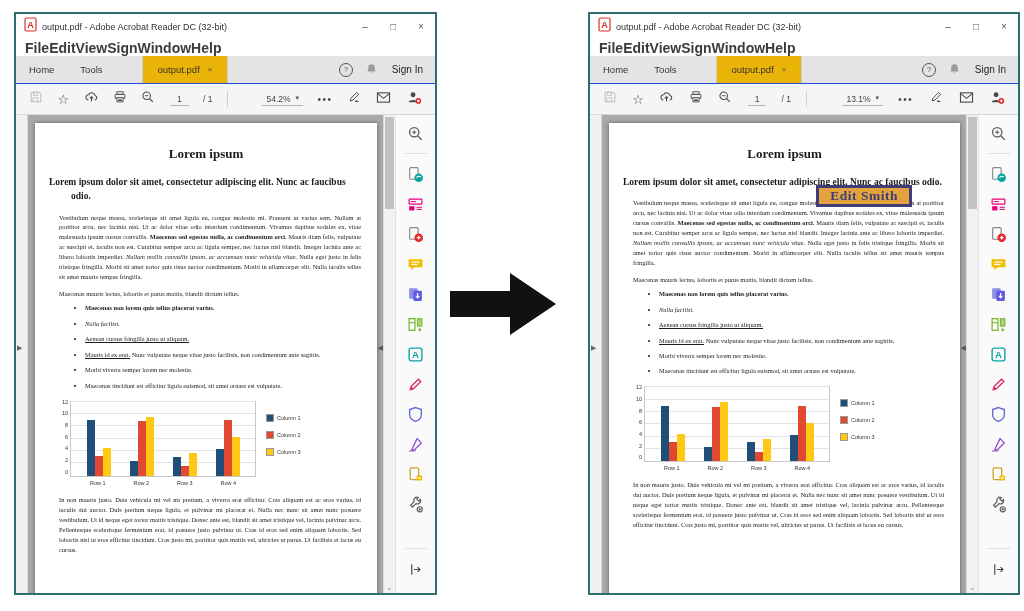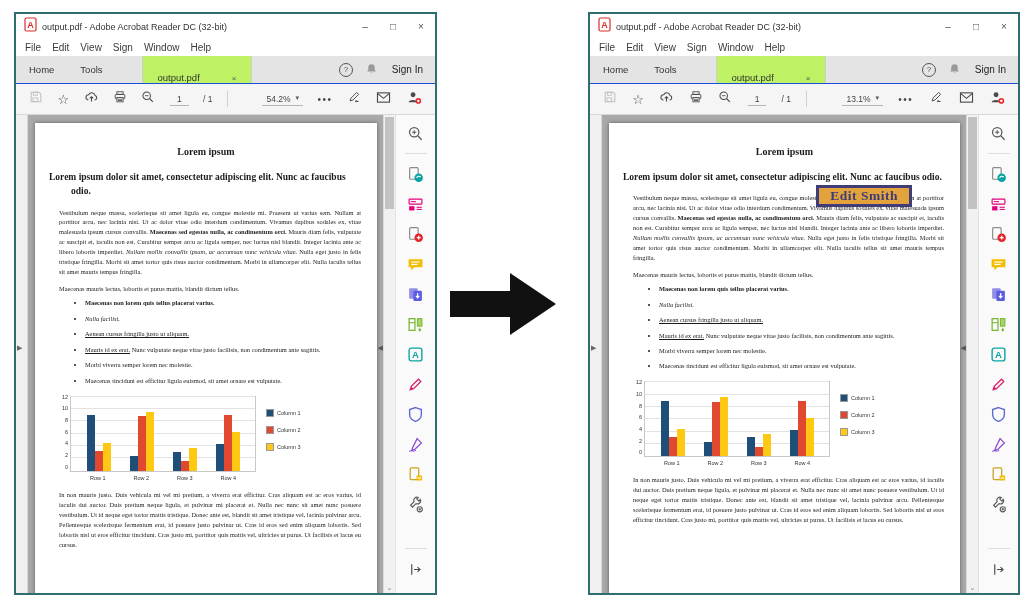--- a/index.html
+++ b/index.html
@@ -10,29 +10,29 @@
   .window{position:absolute;top:12px;height:583px;background:#fff;
           border:2px solid #2e6e71;box-sizing:border-box;display:flex;flex-direction:column;}
   #win-left{left:14px;width:423px;}
   #win-right{left:588px;width:432px;}
 
   .titlebar{height:25px;display:flex;align-items:center;padding-left:8px;background:#fff;flex:0 0 auto;}
   .titlebar .title{font-size:9px;color:#333;margin-left:5px;flex:1;white-space:nowrap;overflow:hidden;}
   .winbtn{width:28px;height:100%;display:flex;align-items:center;justify-content:center;
           font-size:10px;color:#555;cursor:default;}
 
-  .menubar{height:17px;display:flex;align-items:center;gap:11px;padding:0 9px;
-           font-size:10px;color:#3b3b3b;flex:0 0 auto;}
+  .menubar{height:17px;display:flex;align-items:center;padding:0 9px;
+           font-size:14px;color:#3b3b3b;flex:0 0 auto;font-weight:bold;}
   .menubar span{cursor:default;}
 
   .tabbar{height:27px;background:#e4e4e4;display:flex;align-items:stretch;font-size:9.5px;
           color:#333;flex:0 0 auto;border-bottom:1px solid #1d4ed8;}
   .tab{display:flex;align-items:center;padding:0 13px;}
-  .tab.doc{background:#bef264;border-left:1px solid #cfcfcf;border-right:1px solid #cfcfcf;
-           margin-left:26px;gap:32px;padding:0 15px;align-items:flex-end;}
+  .tab.doc{background:#eab308;border-left:1px solid #cfcfcf;border-right:1px solid #cfcfcf;
+           margin-left:26px;gap:8px;padding:0 15px;}
   .tab.doc .closex{font-size:8px;color:#555;}
   .tabbar .spacer{flex:1;}
   .iconbtn{display:flex;align-items:center;justify-content:center;padding:0 6px;}
   .helpcircle{width:12px;height:12px;border:1px solid #555;border-radius:50%;font-size:8px;
               display:flex;align-items:center;justify-content:center;color:#555;}
   .signin{display:flex;align-items:center;padding:0 12px 0 8px;font-size:10px;color:#222;}
 
   .toolbar{height:30px;background:#f5f5f5;border-bottom:1px solid #d8d8d8;display:flex;
            align-items:center;padding:0 13px;justify-content:space-between;flex:0 0 auto;}
   .tbtn{display:flex;align-items:center;justify-content:center;}
@@ -58,21 +58,21 @@
   .toolsbar{width:39px;background:#fafafa;border-left:1px solid #e2e2e2;display:flex;
             flex-direction:column;align-items:center;padding:7px 0 5px;flex:0 0 auto;}
   .sideicon{width:22px;height:22px;display:flex;align-items:center;justify-content:center;margin-bottom:8px;}
   .sidesep{width:22px;height:1px;background:#ddd;margin:1px 0 9px;}
   .bottomgrp{margin-top:auto;display:flex;flex-direction:column;align-items:center;}
 
   
   .page{position:absolute;left:7px;right:18px;top:8px;bottom:-2px;background:#fff;
         box-shadow:0 0 4px rgba(0,0,0,.45);padding:15px 14px;box-sizing:border-box;
         font-family:"Liberation Serif",serif;color:#1c1c1c;}
-  .pg-title{font-size:10px;font-weight:bold;text-align:center;margin:8px 0 4px;}
+  .pg-title{font-size:13px;font-weight:bold;text-align:center;margin:8px 0 4px;}
   .pg-h2{font-size:9.5px;font-weight:bold;margin:13px 0 0;padding-left:22px;text-indent:-22px;line-height:1.5;}
   .pg-p{font-size:6.4px;line-height:1.56;text-align:justify;margin:9px 0 0;padding:0 2px 0 10px;}
   .pg-p .seg-b{font-weight:bold;}
   .pg-p .seg-i{font-style:italic;}
   .pg-lead{font-size:6.4px;margin:8px 0 0;padding-left:10px;}
   .pg-ul{margin:7px 0 0;padding-left:36px;font-size:6.4px;list-style:disc;}
   .pg-ul li{margin-bottom:6.5px;line-height:1.4;}
   .st-b{font-weight:bold;} .st-i{font-style:italic;} .st-u{text-decoration:underline;}
   .stamp{position:absolute;top:62px;right:48px;background:#E2A33D;border:3px solid #3F3C78;
          color:#3F3C78;font-weight:bold;font-size:13.5px;padding:0 11px;letter-spacing:.5px;

